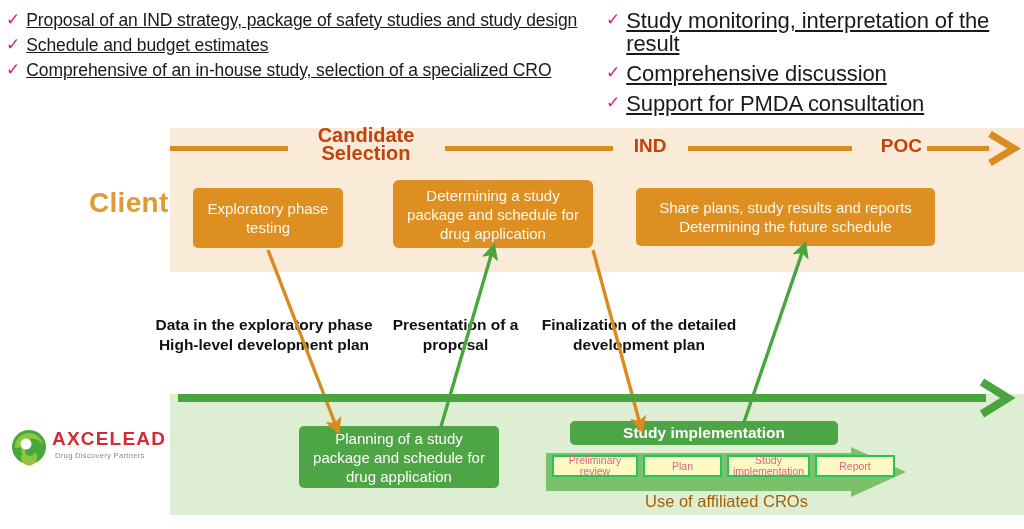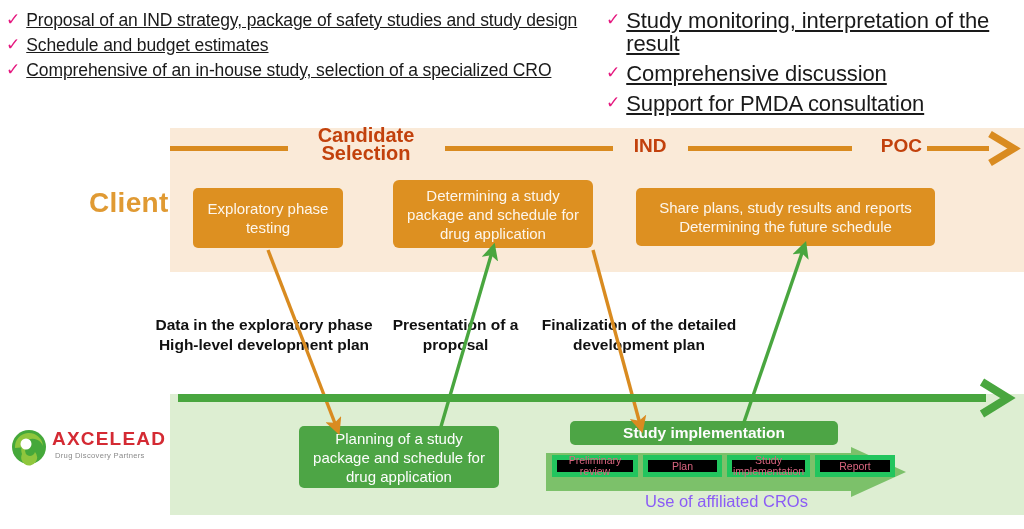--- a/index.html
+++ b/index.html
@@ -83,33 +83,33 @@
     position:absolute;background:#4da545;border-radius:5px;
     color:#fdfdfd;text-align:center;
     display:flex;align-items:center;justify-content:center;
     padding:4px 8px;box-sizing:border-box;
   }
   .gbox.g1{left:299px;top:426px;width:200px;height:62px;font-size:15px;line-height:19px;}
   .gbox.g2{left:570px;top:421px;width:268px;height:24px;font-size:15.5px;font-weight:bold;}
 
   .cro-arrow{position:absolute;left:546px;top:447px;}
   .subbox{
-    position:absolute;background:#000000;border:5px solid #22c55e;
+    position:absolute;background:#fef9c3;border:2px solid #22c55e;
     color:#d9657f;font-size:10.5px;line-height:11px;
     display:flex;align-items:center;justify-content:center;
     text-align:center;box-sizing:border-box;
   }
   .subbox.s1{left:552px;top:455px;width:86px;height:22px;}
   .subbox.s2{left:643px;top:455px;width:79px;height:22px;}
   .subbox.s3{left:727px;top:455px;width:83px;height:22px;}
   .subbox.s4{left:815px;top:455px;width:80px;height:22px;}
 
   .cro-note{
     position:absolute;left:645px;top:492px;
-    color:#8b5cf6;font-size:16.5px;
+    color:#a16207;font-size:16.5px;
   }
 
   
   .logo{position:absolute;left:10px;top:428px;width:150px;height:44px;}
   .logo-name{
     position:absolute;left:42px;top:0px;
     font-size:19px;font-weight:bold;letter-spacing:1.2px;
   }
   .logo-tag{
     position:absolute;left:45px;top:23px;

